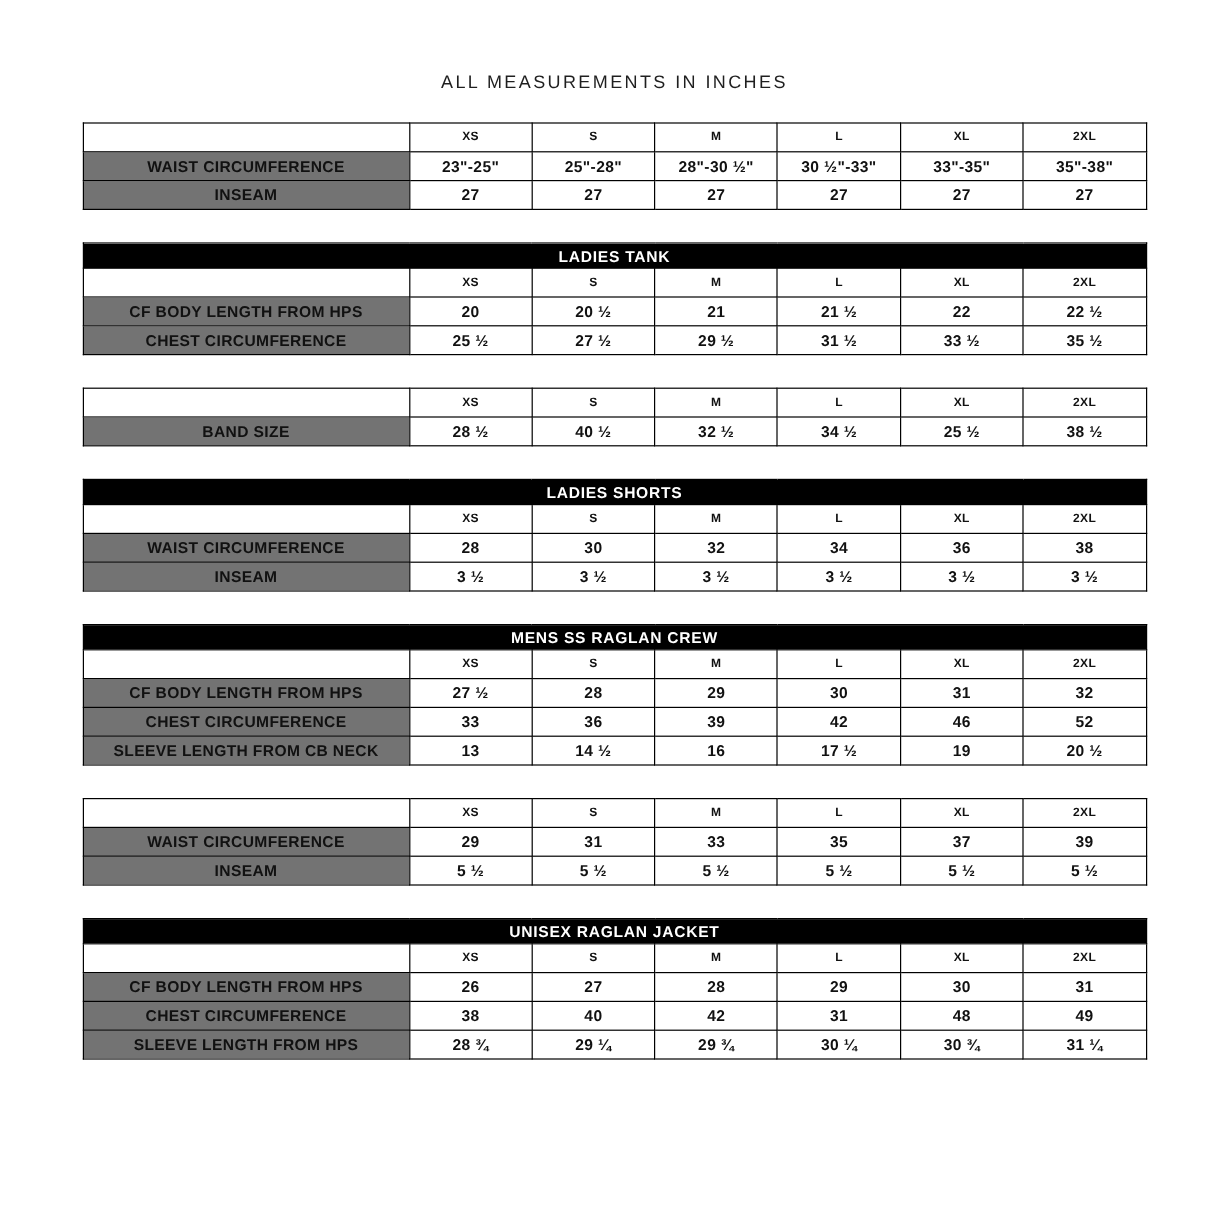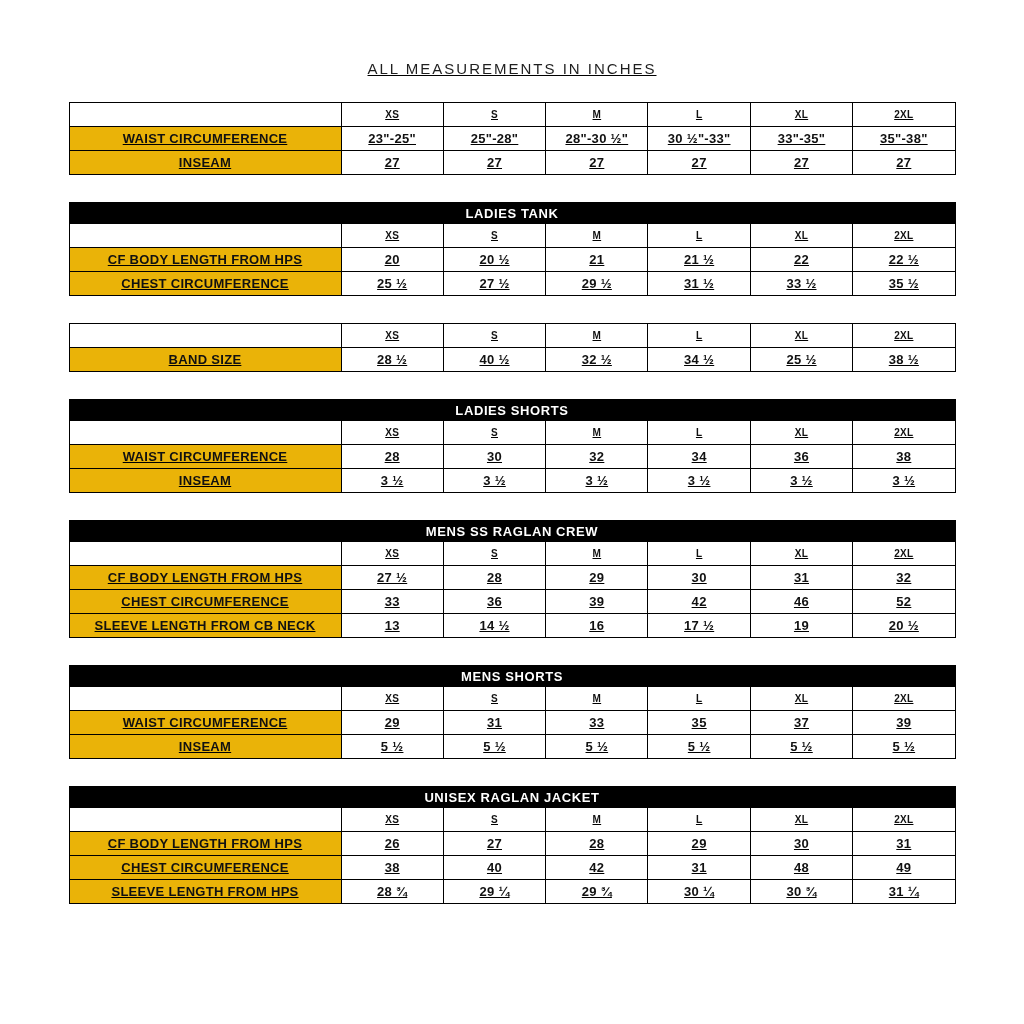--- a/index.html
+++ b/index.html
@@ -9,21 +9,20 @@
     background: #ffffff;
     width: 1024px;
     height: 1024px;
     overflow: hidden;
     font-family: "Liberation Sans", sans-serif;
   }
   .page {
     width: 1024px;
     height: 1024px;
     padding-top: 60px;
-    text-decoration: underline;
   }
   .page-title {
     text-align: center;
     font-size: 15px;
     font-weight: 400;
     letter-spacing: 2px;
     color: #1f1f1f;
     margin: 0 0 25px 0;
   }
   table.size-table {
@@ -54,21 +53,21 @@
     letter-spacing: 0.6px;
   }
   table.size-table td.spacer-cell {
     background: #ffffff;
   }
   table.size-table td.size-cell {
     background: #ffffff;
     font-size: 10px;
   }
   table.size-table td.label-cell {
-    background: #eab308;
+    background: #737373;
   }
   table.size-table td.value-cell {
     background: #ffffff;
   }
 </style>
 </head>
 <body>
 
 <div class="page">
   <h1 class="page-title">ALL MEASUREMENTS IN INCHES</h1>
@@ -287,23 +286,20 @@
           <col class="col-label">
           <col class="col-size">
           <col class="col-size">
           <col class="col-size">
           <col class="col-size">
           <col class="col-size">
           <col class="col-size">
         </colgroup>
         <tbody>
           <tr>
-            <td colspan="7" class="title-bar">MENS SHORTS</td>
-          </tr>
-          <tr>
             <td class="spacer-cell"></td>
             <td class="size-cell">XS</td>
             <td class="size-cell">S</td>
             <td class="size-cell">M</td>
             <td class="size-cell">L</td>
             <td class="size-cell">XL</td>
             <td class="size-cell">2XL</td>
           </tr>
           <tr>
             <td class="label-cell">WAIST CIRCUMFERENCE</td>

